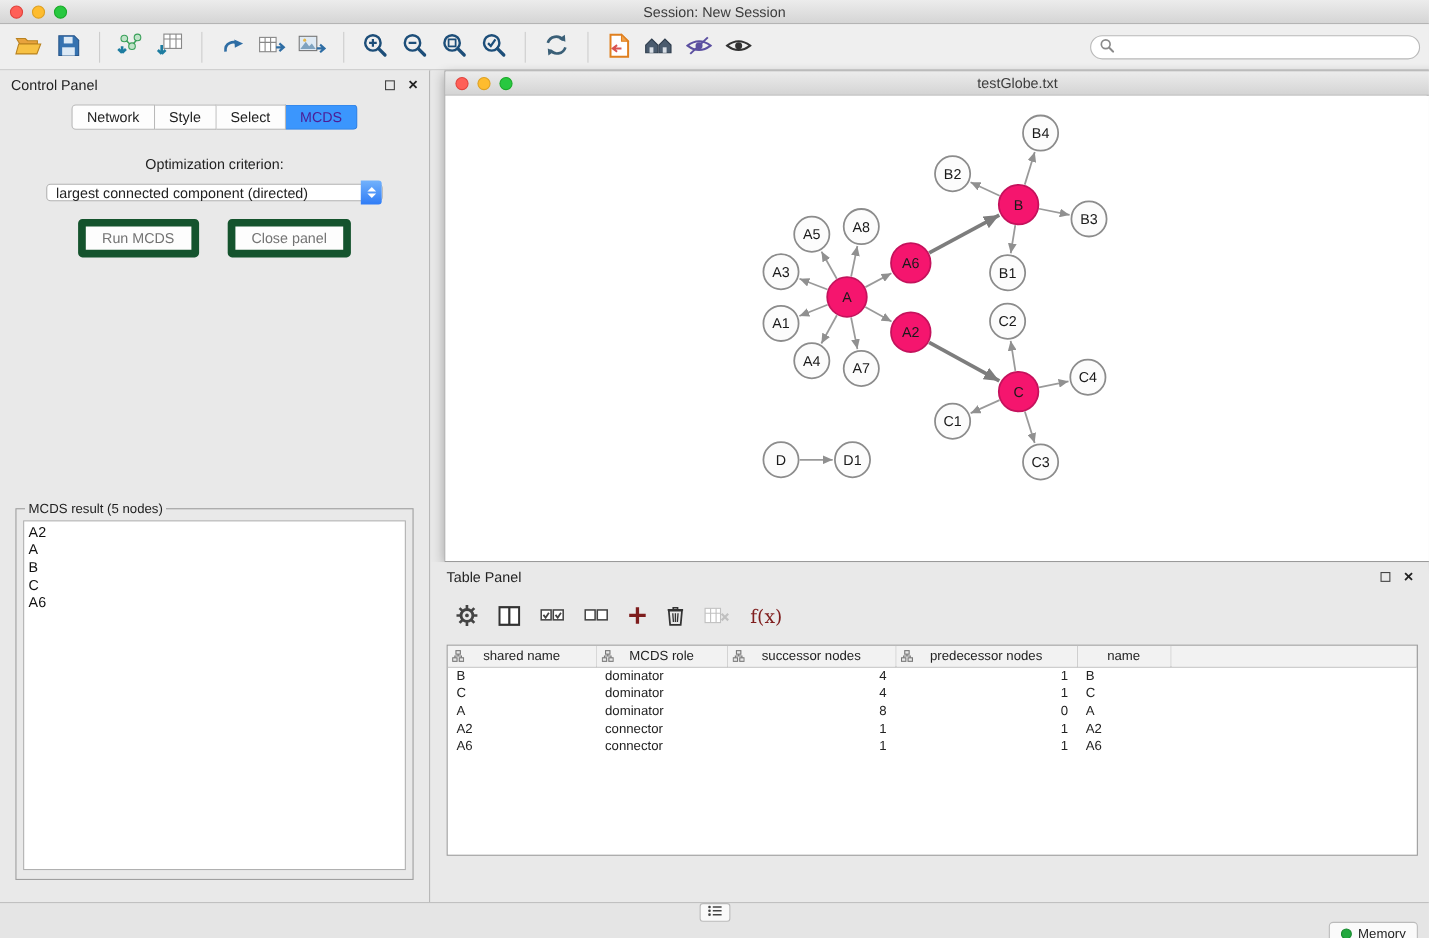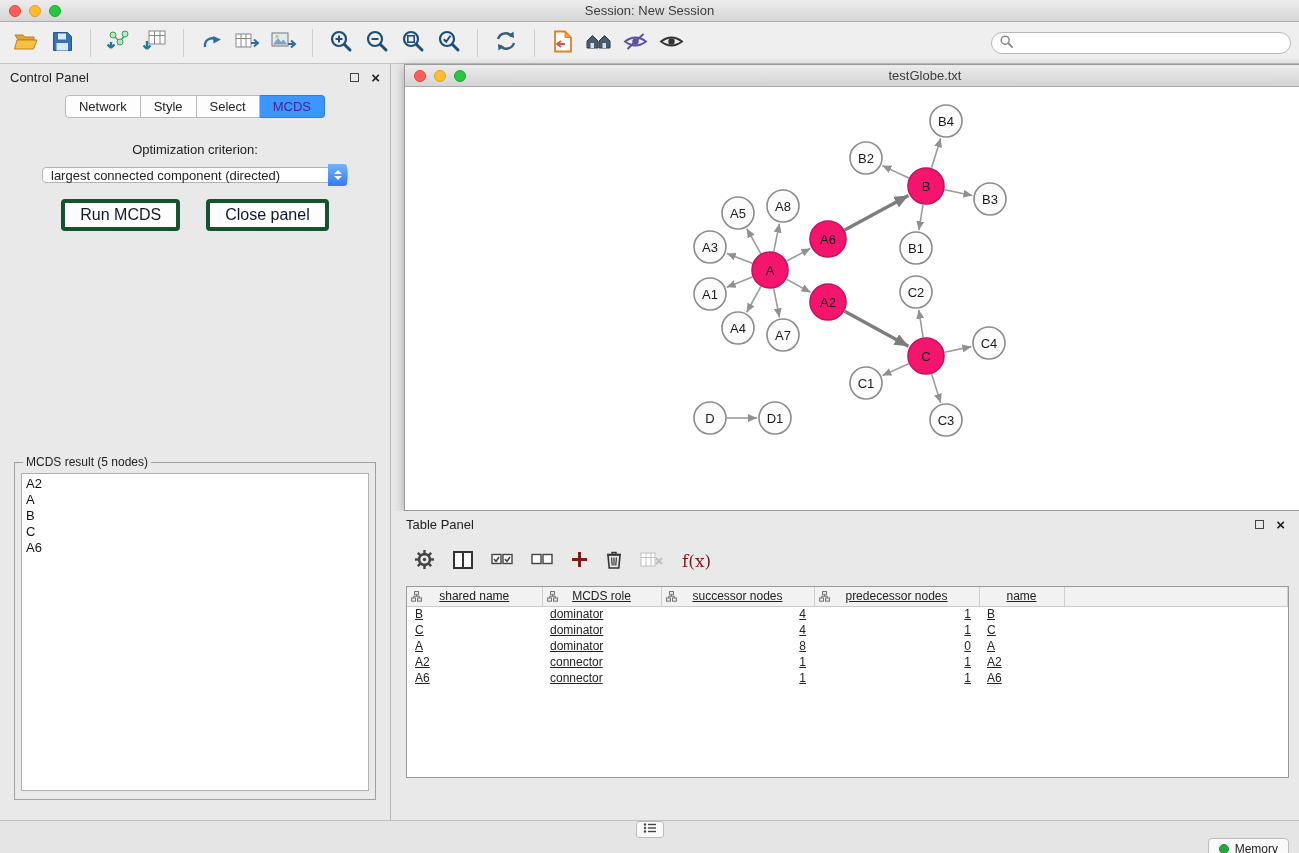--- a/index.html
+++ b/index.html
@@ -45,21 +45,21 @@
   .opt-label { text-align:center; margin-top:24px; font-size:13px; }
   .combo { width:306px; height:16px; margin:10px auto 0; background:#fff; border:1px solid #b2b2b2; border-radius:4px;
     display:flex; align-items:center; position:relative; }
   .combo .val { flex:1; padding:0 8px; font-size:13px; white-space:nowrap; overflow:hidden; }
   .combo-step { width:19px; height:22px; margin-right:0; border-radius:0 3px 3px 0;
     background:linear-gradient(#72b2fc,#2f7cf6); display:flex; flex-direction:column; align-items:center; justify-content:center; gap:2px; }
   .combo-step i { display:block; width:0; height:0; border-left:4px solid transparent; border-right:4px solid transparent; }
   .combo-step i.up { border-bottom:4px solid #fff; }
   .combo-step i.dn { border-top:4px solid #fff; }
   .btn-row { display:flex; justify-content:center; gap:26px; margin-top:16px; }
-  .mac-btn { background:#fdfdfd; border:4px solid #14532d; border-radius:4px; padding:3px 15px; font-size:16px; color:#0f172a; }
+  .mac-btn { background:#fdfdfd; border:7px solid #14532d; border-radius:4px; padding:3px 15px; font-size:13px; color:#737373; }
 
   .result-fieldset { position:absolute; left:14px; right:14px; top:391px; bottom:20px;
     border:1px solid #9f9f9f; padding:4px 6px 8px 6px; }
   .result-fieldset legend { font-size:12px; color:#222; padding:0 3px; margin-left:2px; }
   .result-list { width:100%; height:100%; background:#fff; border:1px solid #b0b0b0; overflow:auto; padding:2px 4px; }
   .mcds-item { font-size:13px; line-height:16px; color:#111; }
 
   
   .net-window { position:absolute; left:12px; top:0; width:1042px; height:447px; background:#fff;
     border:1px solid #9a9a9a; box-shadow:0 3px 10px rgba(0,0,0,.3); }
@@ -70,21 +70,21 @@
   .net-canvas svg { position:absolute; left:0; top:0; }
   svg text { font-family:"Liberation Sans",sans-serif; }
   .workspace { position:absolute; left:392px; top:0; right:0; bottom:0; background:#e8e8e8; }
 
   
   .table-panel { position:absolute; left:0; right:0; top:447px; bottom:0; background:#e9e9e9; }
   .tp-toolrow { display:flex; align-items:center; gap:18px; margin:8px 0 8px 22px; height:34px; }
   .tp-icon { display:flex; align-items:center; justify-content:center; }
   .fx { font-family:"DejaVu Serif", serif; font-size:17px; color:#7f1d1d; }
   .tbl-wrap { margin:0 10px 0 14px; height:192px; border:1px solid #9a9a9a; background:#fff; overflow:hidden; }
-  table.data { width:100%; border-collapse:collapse; table-layout:fixed; font-size:12px;text-decoration:underline; }
+  table.data { width:100%; border-collapse:collapse; table-layout:fixed; font-size:12px; }
   table.data th { height:19px; background:#f2f2f2; border-right:1px solid #cfcfcf; border-bottom:1px solid #c9c9c9;
     font-weight:normal; position:relative; text-align:center; }
   table.data th .hdr-ico { position:absolute; left:4px; top:4px; }
   table.data td { height:16px; padding:0 8px; white-space:nowrap; overflow:hidden; }
   td.col2, td.col3 { text-align:right; padding-right:14px; }
   .tbl-tabs { display:flex; justify-content:center; margin-top:8px; }
   .ttab { border:1px solid #b9b9b9; border-left:none; background:#fdfdfd; padding:2px 11px; font-size:12px; }
   .ttab:first-child { border-left:1px solid #b9b9b9; border-radius:4px 0 0 4px; }
   .ttab:last-child { border-radius:0 4px 4px 0; }
   .ttab.active { background:#3b96fd; border-color:#2f7ddd; color:#fff; }

